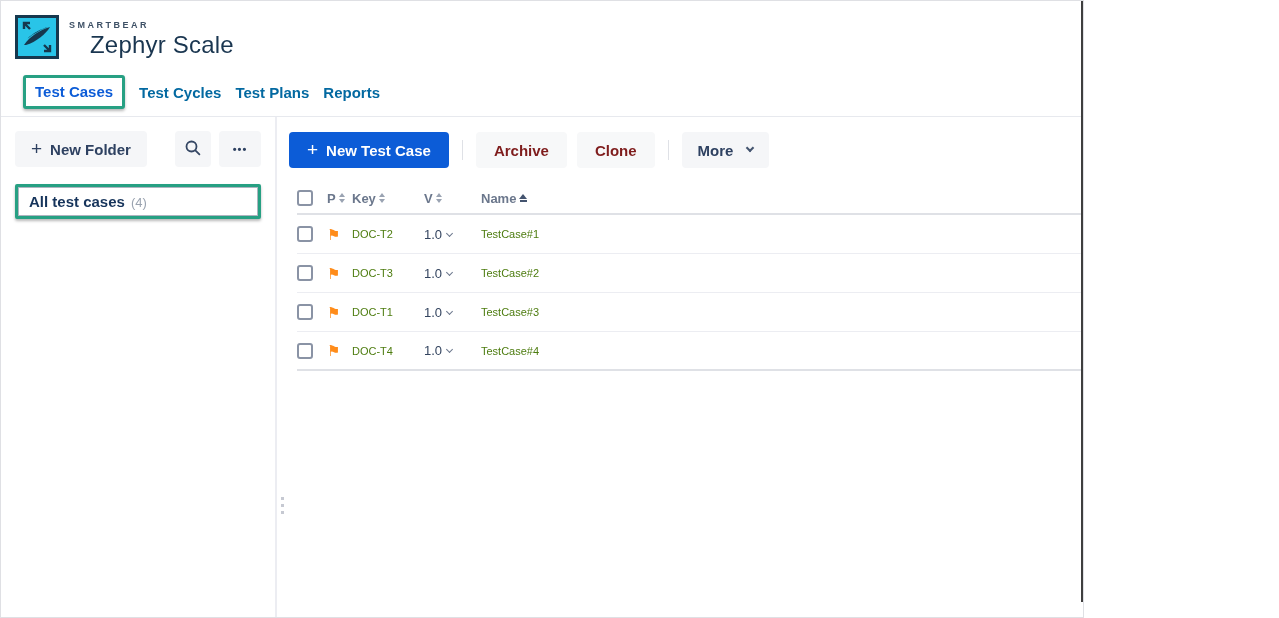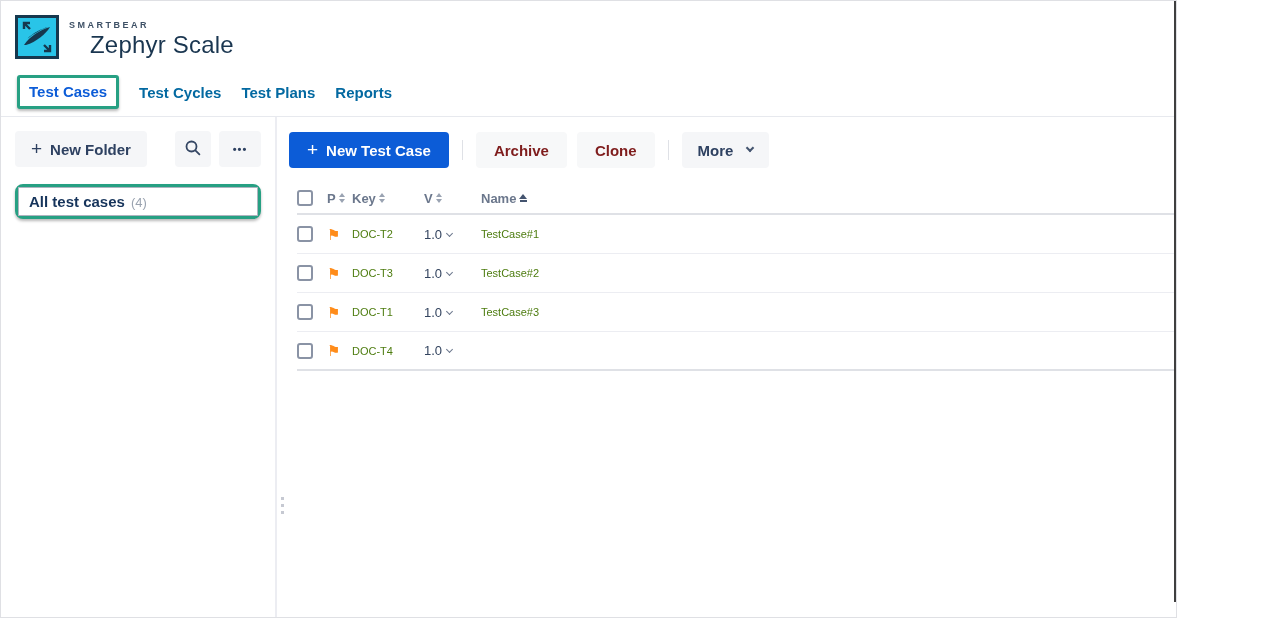--- a/index.html
+++ b/index.html
@@ -1,28 +1,28 @@
 <!DOCTYPE html>
 <html><head>
 <meta charset="utf-8">
 <style>
   * { margin:0; padding:0; box-sizing:border-box; }
   body { font-family:"Liberation Sans", sans-serif; background:#fff; }
   .screen {
-    position:relative; width:1177px; height:618px; background:#fff;
+    position:relative; width:1084px; height:618px; background:#fff;
     border:1px solid #dfe0e4; overflow:hidden;
   }
   .right-edge { position:absolute; right:0; top:0; width:2px; height:601px; background:#3f3f3f; z-index:9; }
 
   
   .app-header { position:relative; height:116px; border-bottom:1px solid #e7e9ee; }
   .brand { position:absolute; left:14px; top:14px; display:flex; align-items:center; gap:10px; }
   .brand-text .company { font-size:9px; font-weight:bold; letter-spacing:2.5px; color:#3e5166; margin-bottom:1px; }
   .brand-text .product { font-size:24px; font-weight:500; color:#1a3650; letter-spacing:.2px;margin-left:21px; }
-  .nav { position:absolute; left:16px; bottom:7px; display:flex; align-items:center; gap:20px; }
+  .nav { position:absolute; left:22px; bottom:7px; display:flex; align-items:center; gap:14px; }
   .nav-tab { font-size:15px; font-weight:bold; color:#0369a1; cursor:pointer; }
   .nav-tab.active { color:#0c5cd7; }
   .annot {
     border:3px solid #27a083; border-radius:3px;
     box-shadow:0 2px 3px rgba(0,0,0,.28);
   }
   .annot-tab { padding:5px 9px; background:#fff; }
 
   
   .body-wrap { position:relative; display:flex; height:501px; }
@@ -30,21 +30,21 @@
   .side-top { display:flex; align-items:center; gap:8px; }
   .btn { display:inline-flex; align-items:center; justify-content:center; gap:8px;
          height:36px; border-radius:4px; border:none; cursor:pointer;
          font-family:"Liberation Sans", sans-serif; font-size:15px; font-weight:bold; }
   .btn-subtle { background:#f5f6f8; color:#2e4161; padding:0 16px; }
   .btn-icon { background:#f5f6f8; width:36px; padding:0; }
   .btn-dots { background:#f5f6f8; width:42px; padding:0; color:#2e4161;
               font-size:11px; letter-spacing:1px; }
   .plus { font-size:19px; font-weight:normal; line-height:1; position:relative; top:-1px; }
   .side-top .btn-subtle { margin-right:auto; }
-  .folder-annot { margin-top:17px; padding:0; background:#e5e5e5; border-radius:8px; }
+  .folder-annot { margin-top:17px; padding:0; background:#e5e5e5; border-radius:2px; }
   .folder-item { border:1px solid #aeb4bf; background:#fff; padding:5px 10px;
                  display:flex; align-items:baseline; gap:6px; cursor:pointer; }
   .folder-name { font-size:15px; font-weight:bold; color:#16345b; }
   .folder-count { font-size:13px; color:#9aa3b0; }
   .drag-handle { position:absolute; left:280px; top:380px; display:flex; flex-direction:column; gap:4px; cursor:col-resize; z-index:5; }
   .drag-handle i { width:3px; height:3px; background:#c6c9d2; display:block; }
 
   
   .main { flex:1; padding:15px 0 0 12px; }
   .toolbar { display:flex; align-items:center; gap:10px; }
@@ -222,17 +222,18 @@
         </div>
 
         <div class="trow last">
           <span class="cb"></span>
           <span class="flag">⚑</span>
           <a class="key-link">DOC-T4</a>
           <span class="ver">
             <span>1.0</span>
             <i class="chev chev-sm"></i>
           </span>
+          <a class="name-link">TestCase#4</a>
         </div>
       </div>
     </div>
   </div>
 </div>
 
 </body></html>

